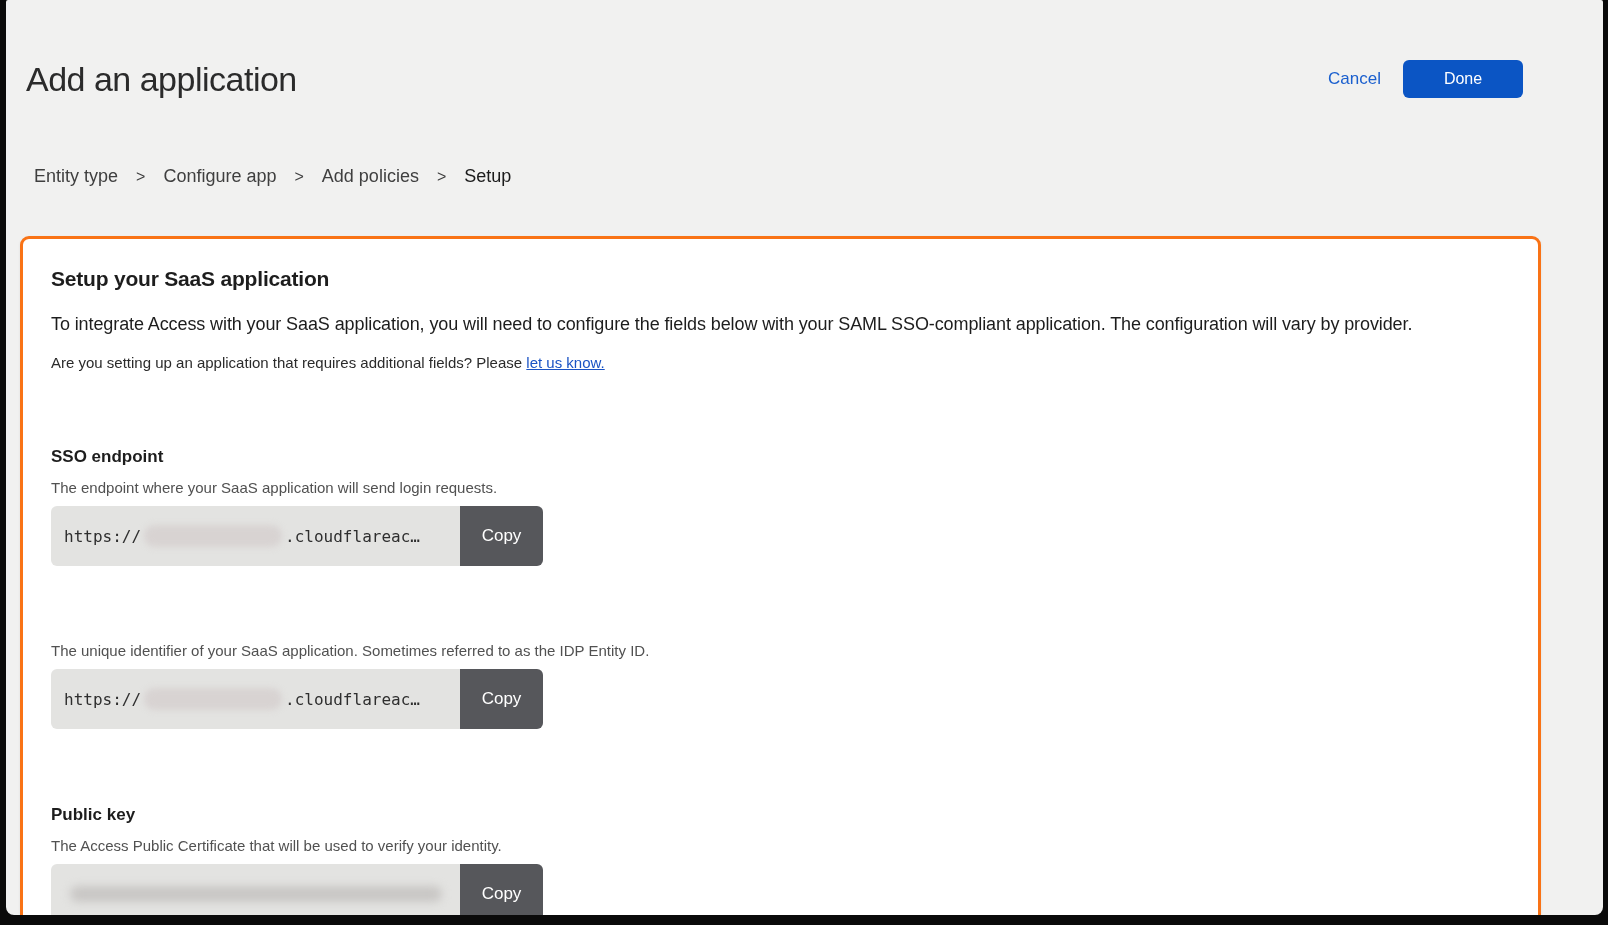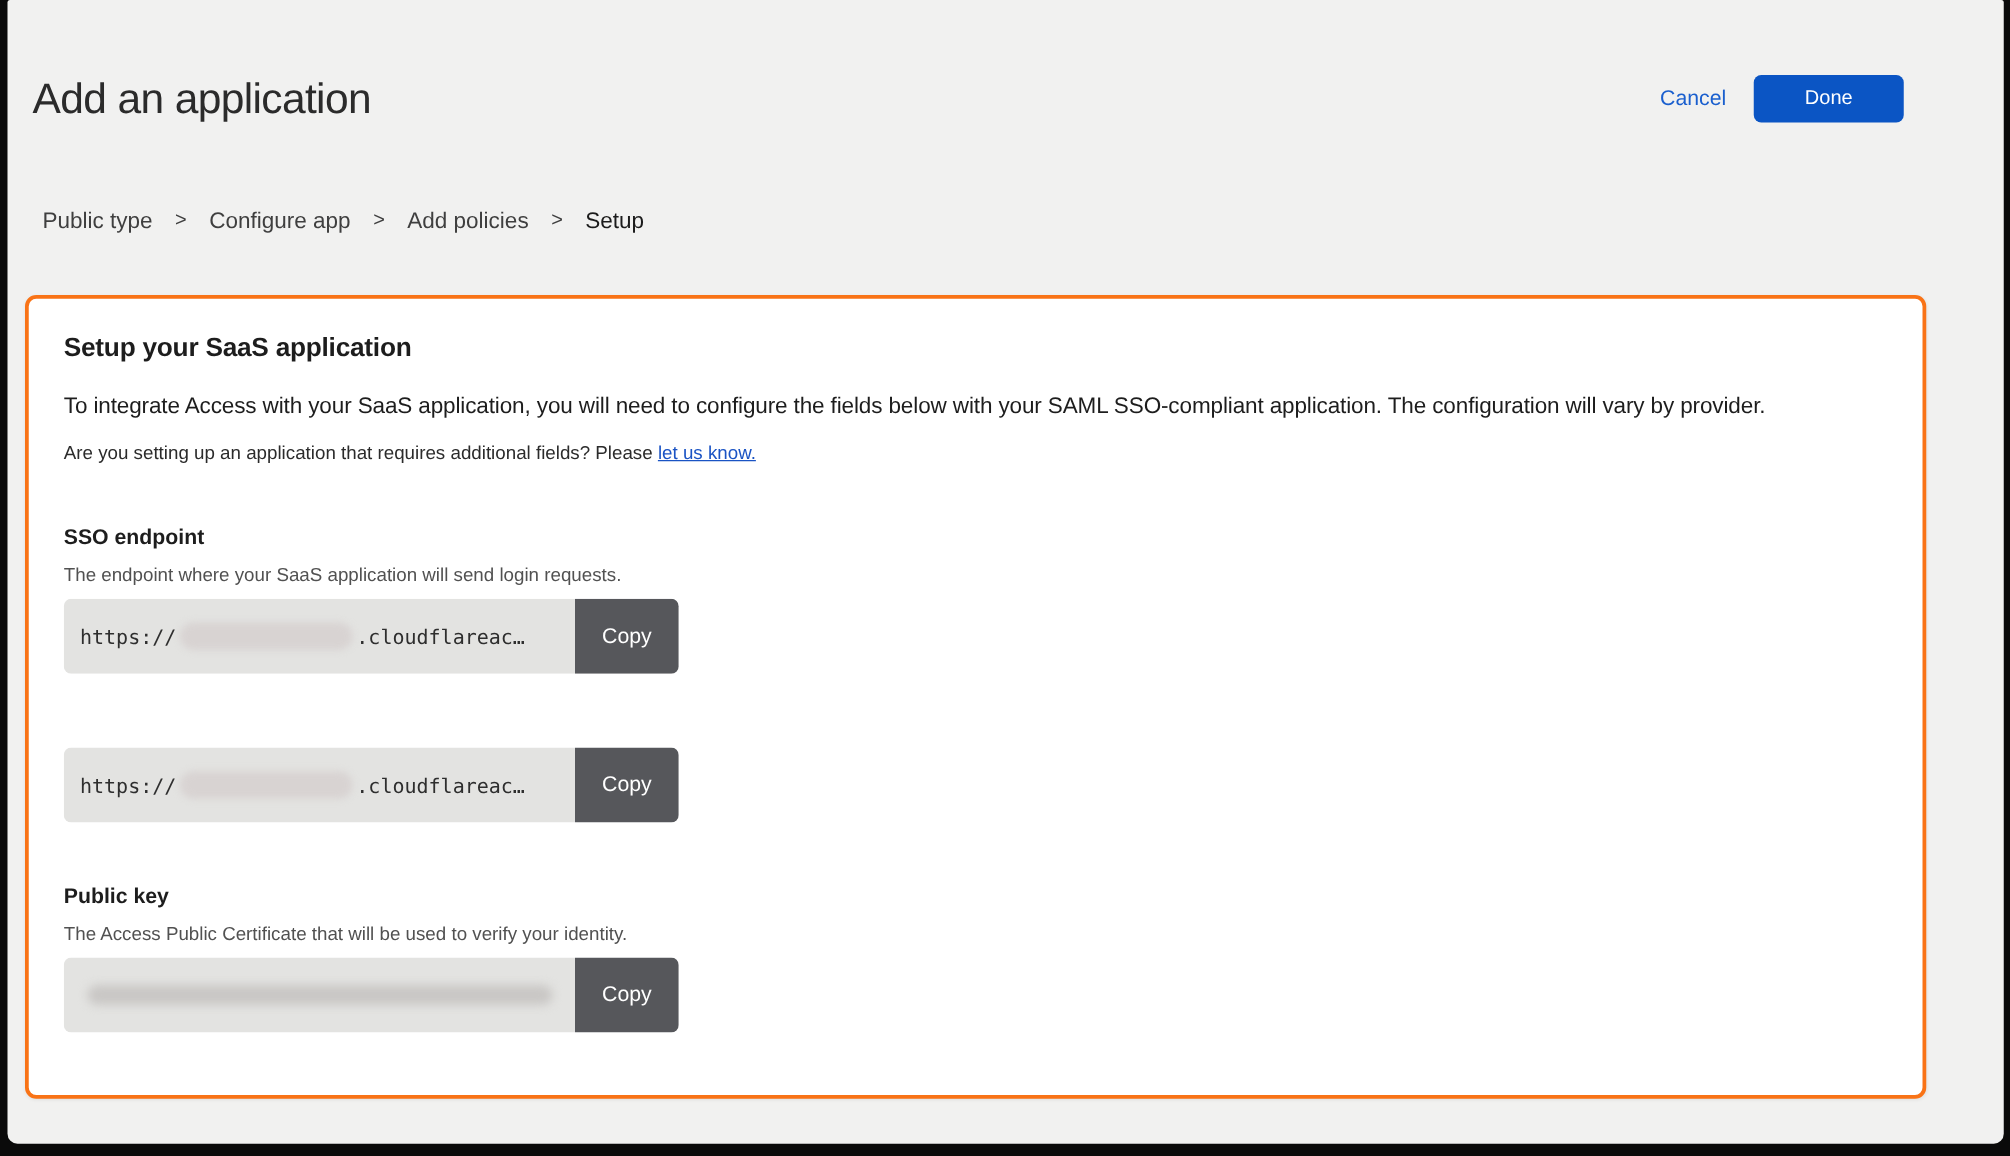--- a/index.html
+++ b/index.html
@@ -72,21 +72,21 @@
     letter-spacing: -0.1px;
   }
   .card-note {
     margin-top: 19px;
     font-size: 15px; color: #2b2b2b;
   }
   .note-link {
     color: #1a53c4; text-decoration: underline; cursor: pointer;
   }
   
-  .section { margin-top: 49px; }
+  .section { margin-top: 76px; }
   .section-title {
     font-size: 17px; font-weight: 700; color: #1d1d1d;
   }
   .section-desc {
     margin-top: 12px;
     font-size: 15px; color: #515151;
   }
   .field-row {
     margin-top: 10px;
     display: inline-flex;
@@ -134,21 +134,21 @@
 
   <div class="header">
     <h1 class="page-title">Add an application</h1>
     <div class="header-actions">
       <button class="cancel-link">Cancel</button>
       <button class="done-btn">Done</button>
     </div>
   </div>
 
   <div class="breadcrumb">
-    <span class="crumb">Public type</span>
+    <span class="crumb">Entity type</span>
     <span class="crumb-sep">&gt;</span>
     <span class="crumb">Configure app</span>
     <span class="crumb-sep">&gt;</span>
     <span class="crumb">Add policies</span>
     <span class="crumb-sep">&gt;</span>
     <span class="crumb active">Setup</span>
   </div>
 
   <div class="card">
     <h2 class="card-heading">Setup your SaaS application</h2>
@@ -162,20 +162,21 @@
         <div class="code-box">
           <span>https://</span>
           <span class="blur-chunk"></span>
           <span>.cloudflareac…</span>
         </div>
         <button class="copy-btn">Copy</button>
       </div>
     </div>
 
     <div class="section">
+      <div class="section-desc">The unique identifier of your SaaS application. Sometimes referred to as the IDP Entity ID.</div>
       <div class="field-row">
         <div class="code-box">
           <span>https://</span>
           <span class="blur-chunk"></span>
           <span>.cloudflareac…</span>
         </div>
         <button class="copy-btn">Copy</button>
       </div>
     </div>
 

